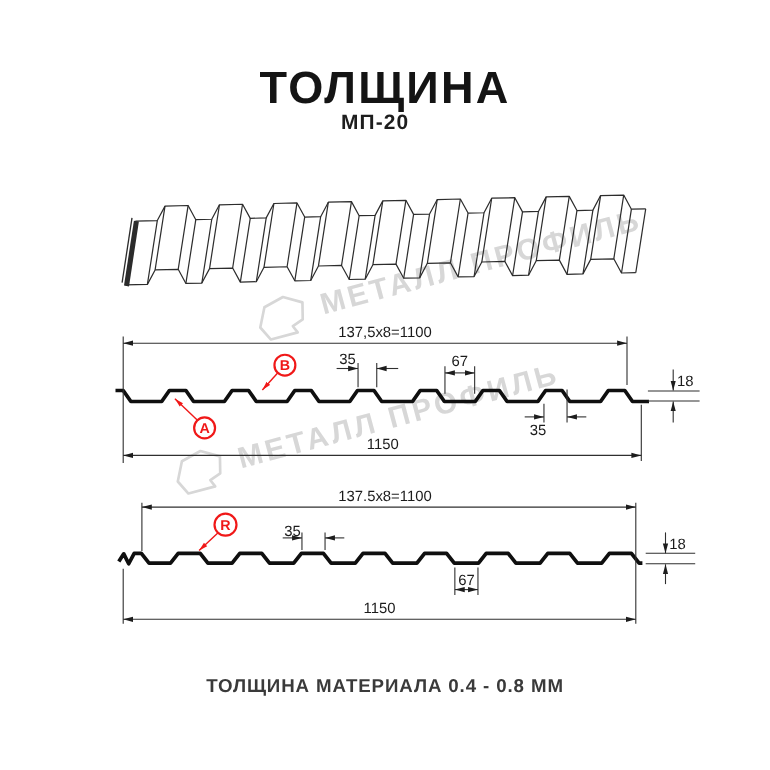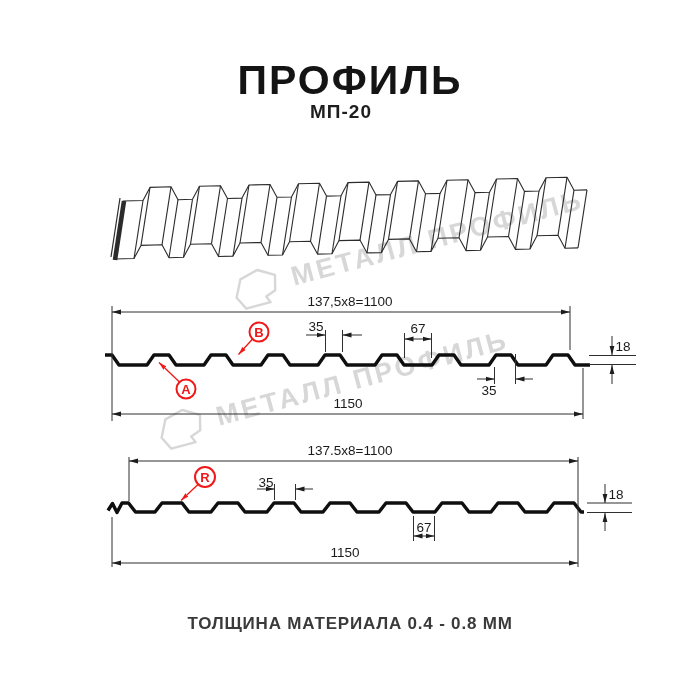--- a/index.html
+++ b/index.html
@@ -21,21 +21,21 @@
   .dim{stroke:#2f2f2f;stroke-width:1;fill:none;}
   .wire{stroke:#2c2c2c;stroke-width:1.1;fill:none;stroke-linejoin:round;}
   text.dimtxt{font-family:"Liberation Sans",sans-serif;font-size:13.5px;fill:#1b1b1b;}
   text.redtxt{font-family:"Liberation Sans",sans-serif;font-size:13px;font-weight:700;fill:#f01818;}
   .redline{stroke:#f01818;stroke-width:1.3;fill:none;}
   .redcirc{stroke:#f01818;stroke-width:2;fill:none;}
 </style>
 </head>
 <body>
 
-<div class="title">ПРОФИЛЬ</div>
+<div class="title">ТОЛЩИНА</div>
 <div class="subtitle">МП-20</div>
 
 <div class="wm wm1">
   <svg viewBox="0 0 60 48">
     <path d="M8,30 L17,12 L37,7 L54,17 L50,33 L39,37 L42,44 L15,44 Z" fill="none" stroke="#d7d7d7" stroke-width="2.6" stroke-linejoin="round"></path>
   </svg>
   <span>МЕТАЛЛ ПРОФИЛЬ</span>
 </div>
 <div class="wm wm2">
   <svg viewBox="0 0 60 48">

